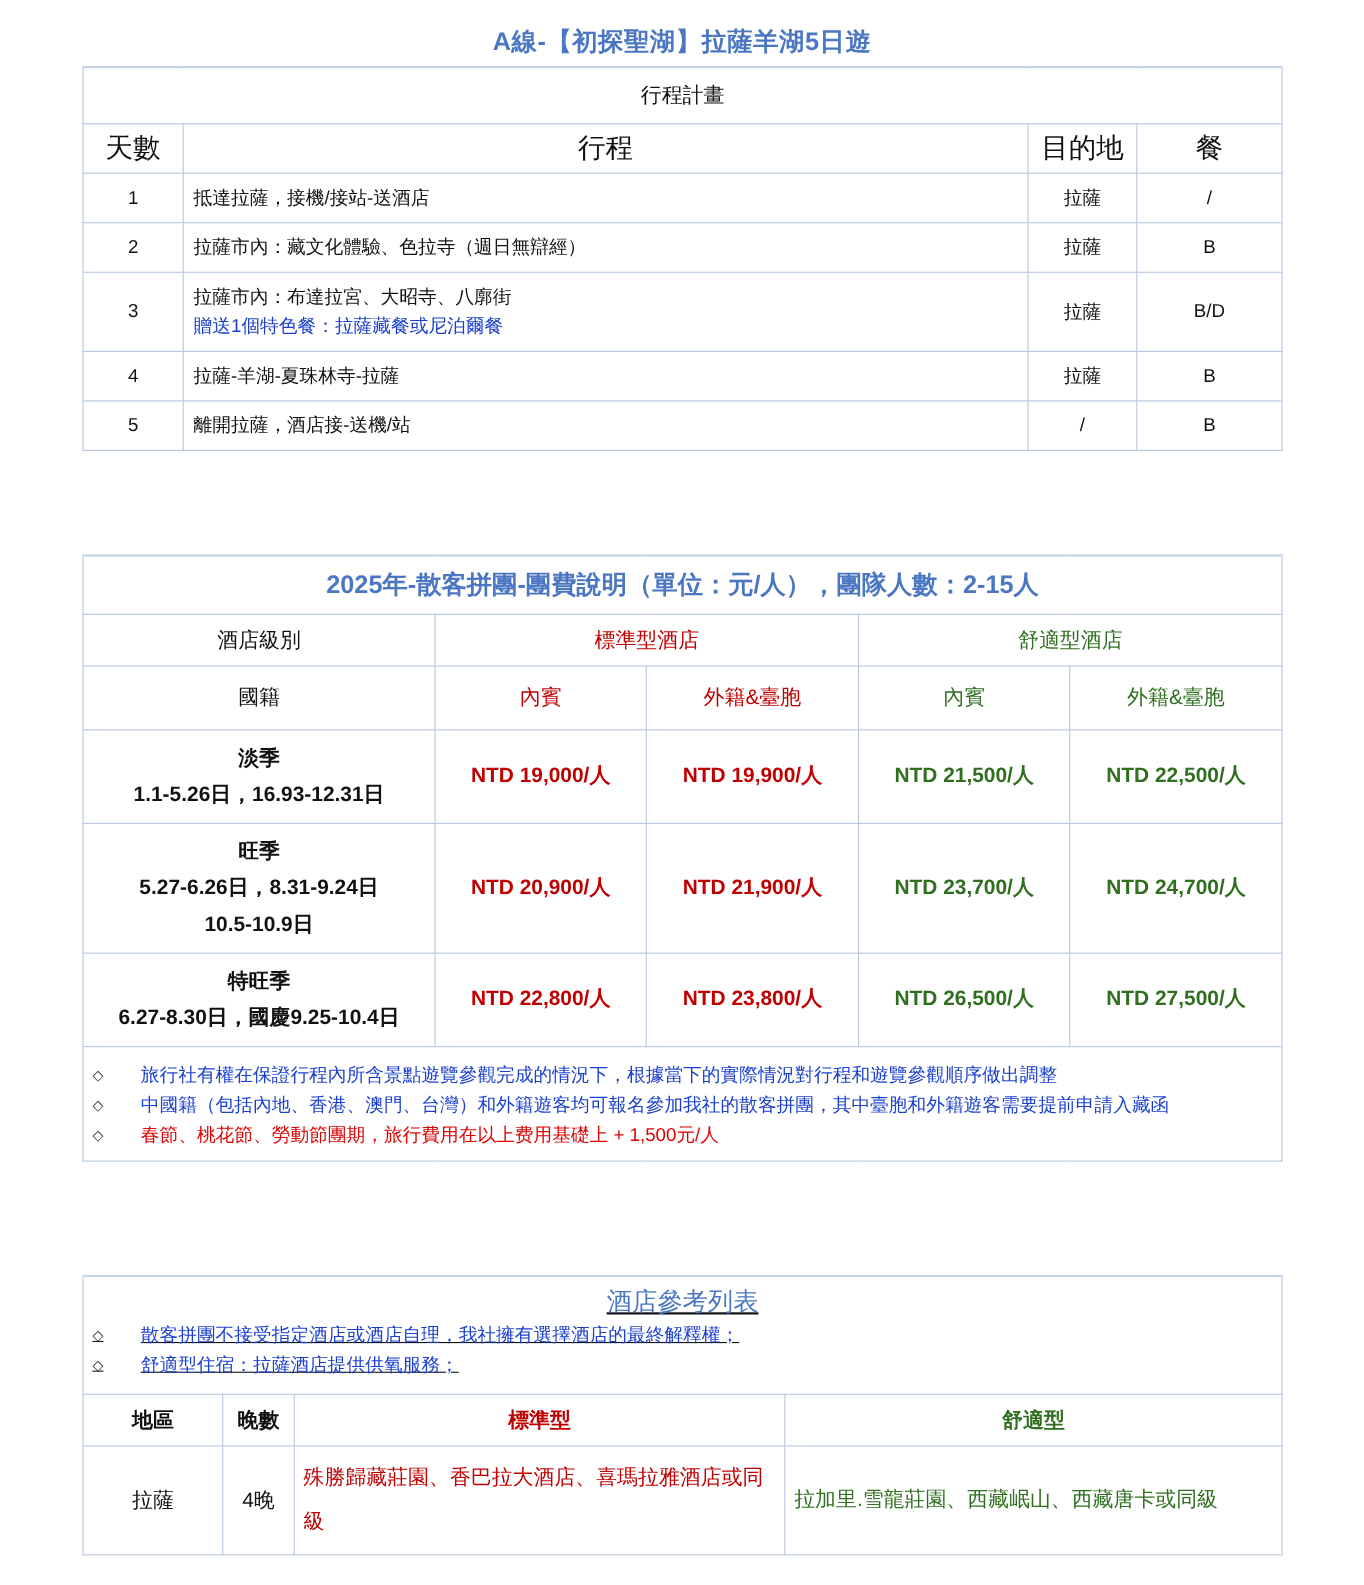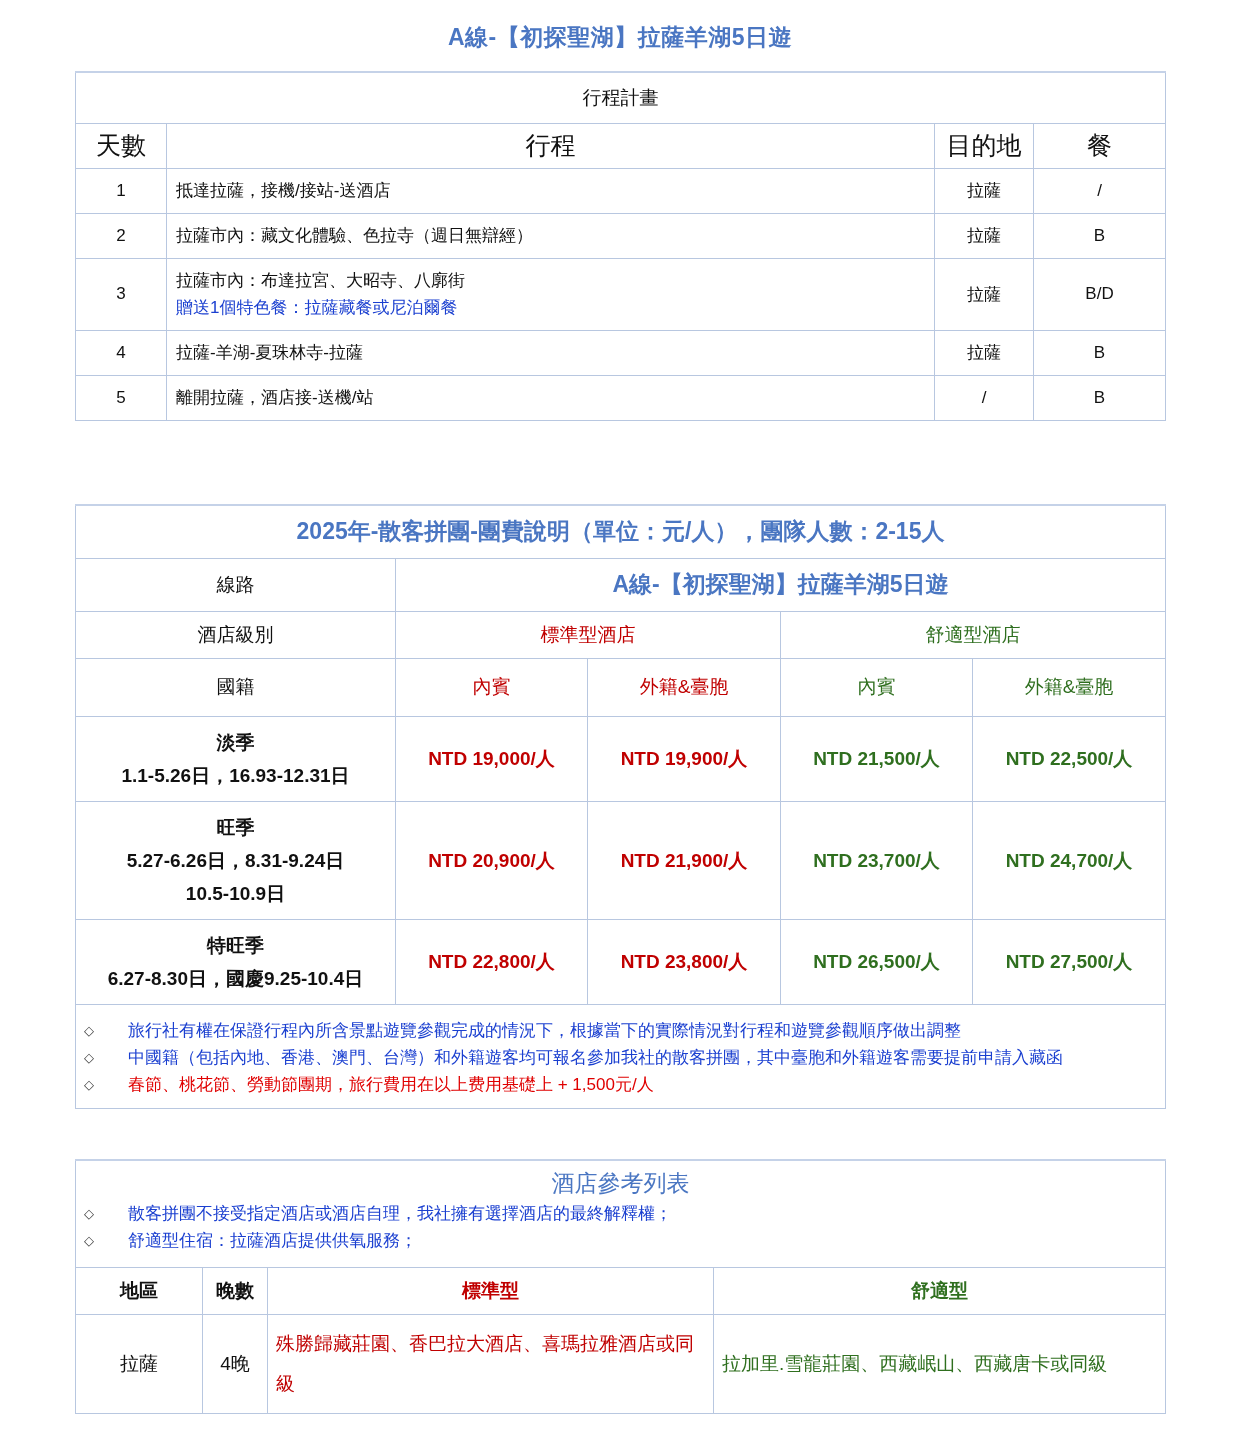--- a/index.html
+++ b/index.html
@@ -9,21 +9,21 @@
   .page-title {
     position: absolute; left: 0; top: 22px; width: 1240px; text-align: center;
     font-size: 23px; font-weight: bold; color: #4a76c2; letter-spacing: 0.5px;
   }
 
   table { border-collapse: collapse; table-layout: fixed; position: absolute; left: 75px; width: 1090px; }
   td, th { border: 1px solid #b8c7e0; font-weight: normal; text-align: center; vertical-align: middle; }
   .outer-top { border-top: 2px solid #c5d2e8; }
 
   
-  #t1 { top: 71px; }
+  #t1 { top: 60px; }
   #t1 td { font-size: 17px; }
   #t1 .title-row td { height: 51px; font-size: 19px; }
   #t1 .head-row td { height: 45px; font-size: 25px; }
   #t1 .row td { height: 45px; }
   #t1 .row.tall td { height: 72px; }
   #t1 td.left { text-align: left; padding-left: 9px; margin-top: 20px; }
   #t1 .gift { color: #1a3fd0; display: block; margin-top: 4px; }
   #t1 .note-row td { height: 66px; text-align: left; padding-left: 8px; }
 
   .diamond { display: inline-block; width: 44px; font-size: 13px; color: #333; }
@@ -46,21 +46,21 @@
   .green { color: #2f6f1f; }
   .price { font-size: 19px; font-weight: bold; }
   #t2 .notes-row td { text-align: left; padding: 12px 8px 10px 8px; font-size: 17px; line-height: 27px; }
   .note-line { display: flex; }
   .note-line .diamond { flex: 0 0 44px; }
   .note-line .txt { flex: 1; padding-right: 10px; }
 
   
   #t3 { top: 1159px; }
   #t3 td { font-size: 19px; }
-  #t3 .title-row td { height: 107px; text-align: left; padding: 1px 8px 6px 8px; }
+  #t3 .title-row td { height: 107px; text-align: left; padding: 1px 8px 6px 8px; text-decoration: underline; }
   #t3 .hotel-title { text-align: center; font-size: 23px; color: #4a76c2; margin-bottom: 2px; line-height: 30px; }
   #t3 .hotel-note { font-size: 17px; line-height: 27px; }
   #t3 .head-row td { height: 47px; font-weight: bold; }
   #t3 .head-row td.plain { color: #111; }
   #t3 .data-row td { height: 99px; font-size: 19px; }
   #t3 td.hotels { text-align: left; padding: 0 8px; line-height: 40px; }
 </style>
 </head>
 <body>
 
@@ -123,24 +123,20 @@
   <colgroup>
     <col style="width:320px">
       <col style="width:192px">
       <col style="width:193px">
       <col style="width:192px">
       <col style="width:193px">
   </colgroup>
   <tbody>
       <tr class="title-row">
     <td colspan="5" class="outer-top">2025年-散客拼團-團費說明（單位：元/人），團隊人數：2-15人</td>
-  </tr>
-  <tr class="route-row">
-    <td>線路</td>
-    <td colspan="4" class="route-name">A線-【初探聖湖】拉薩羊湖5日遊</td>
   </tr>
   <tr class="level-row">
     <td>酒店級別</td>
     <td colspan="2" class="red">標準型酒店</td>
     <td colspan="2" class="green">舒適型酒店</td>
   </tr>
   <tr class="nat-row">
     <td>國籍</td>
     <td class="red">內賓</td>
     <td class="red">外籍&amp;臺胞</td>

